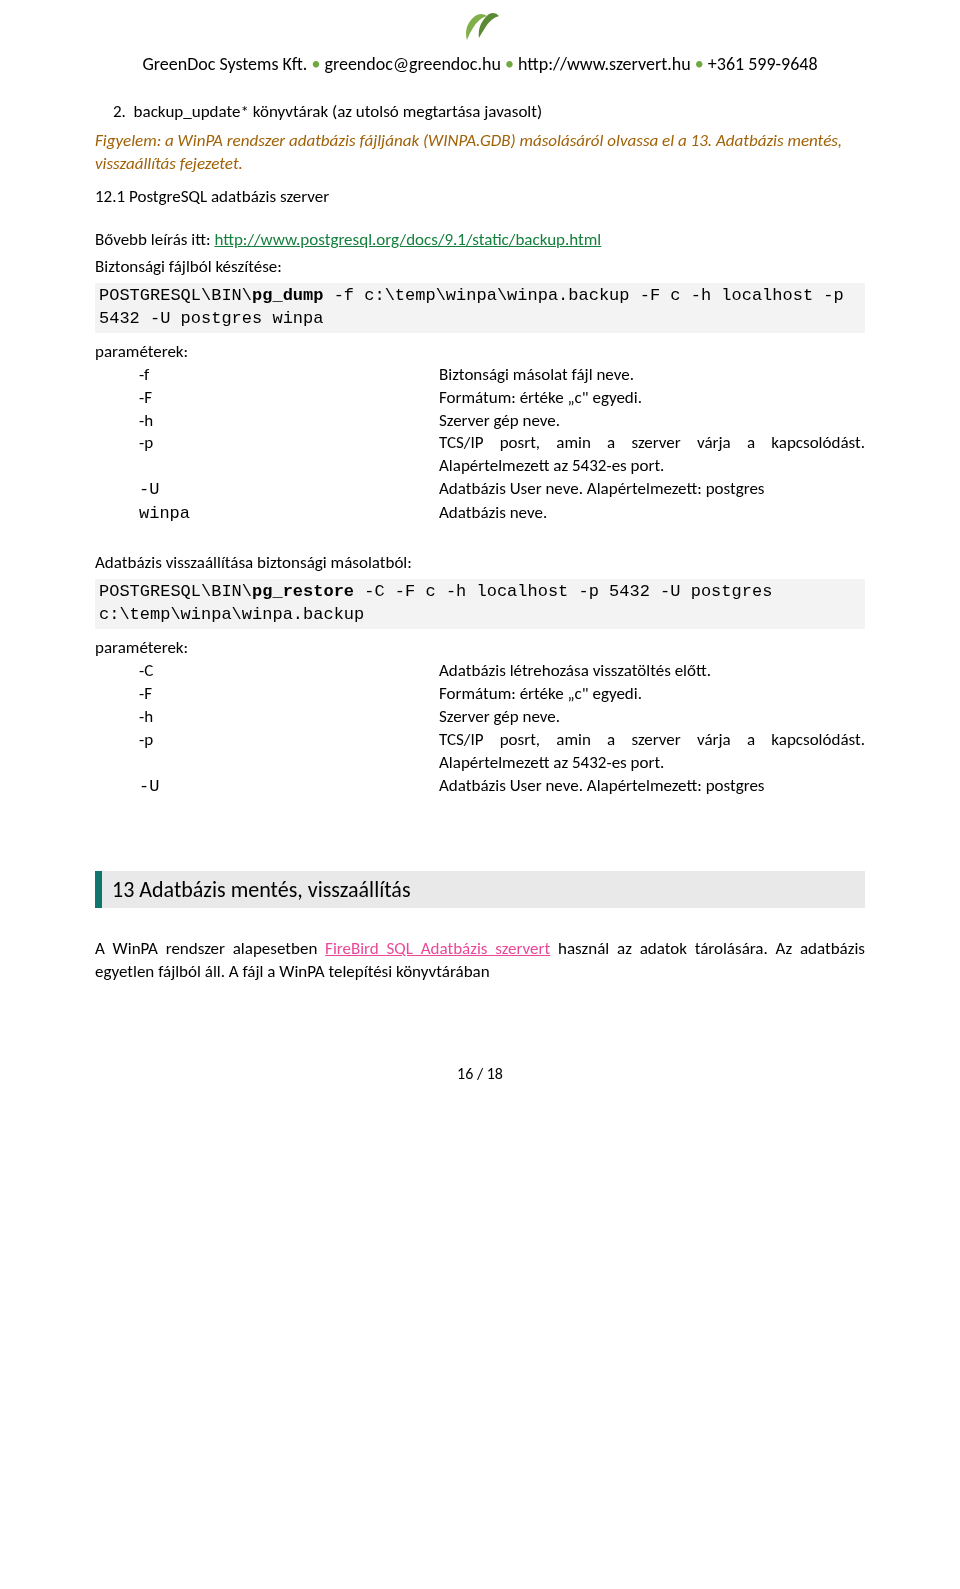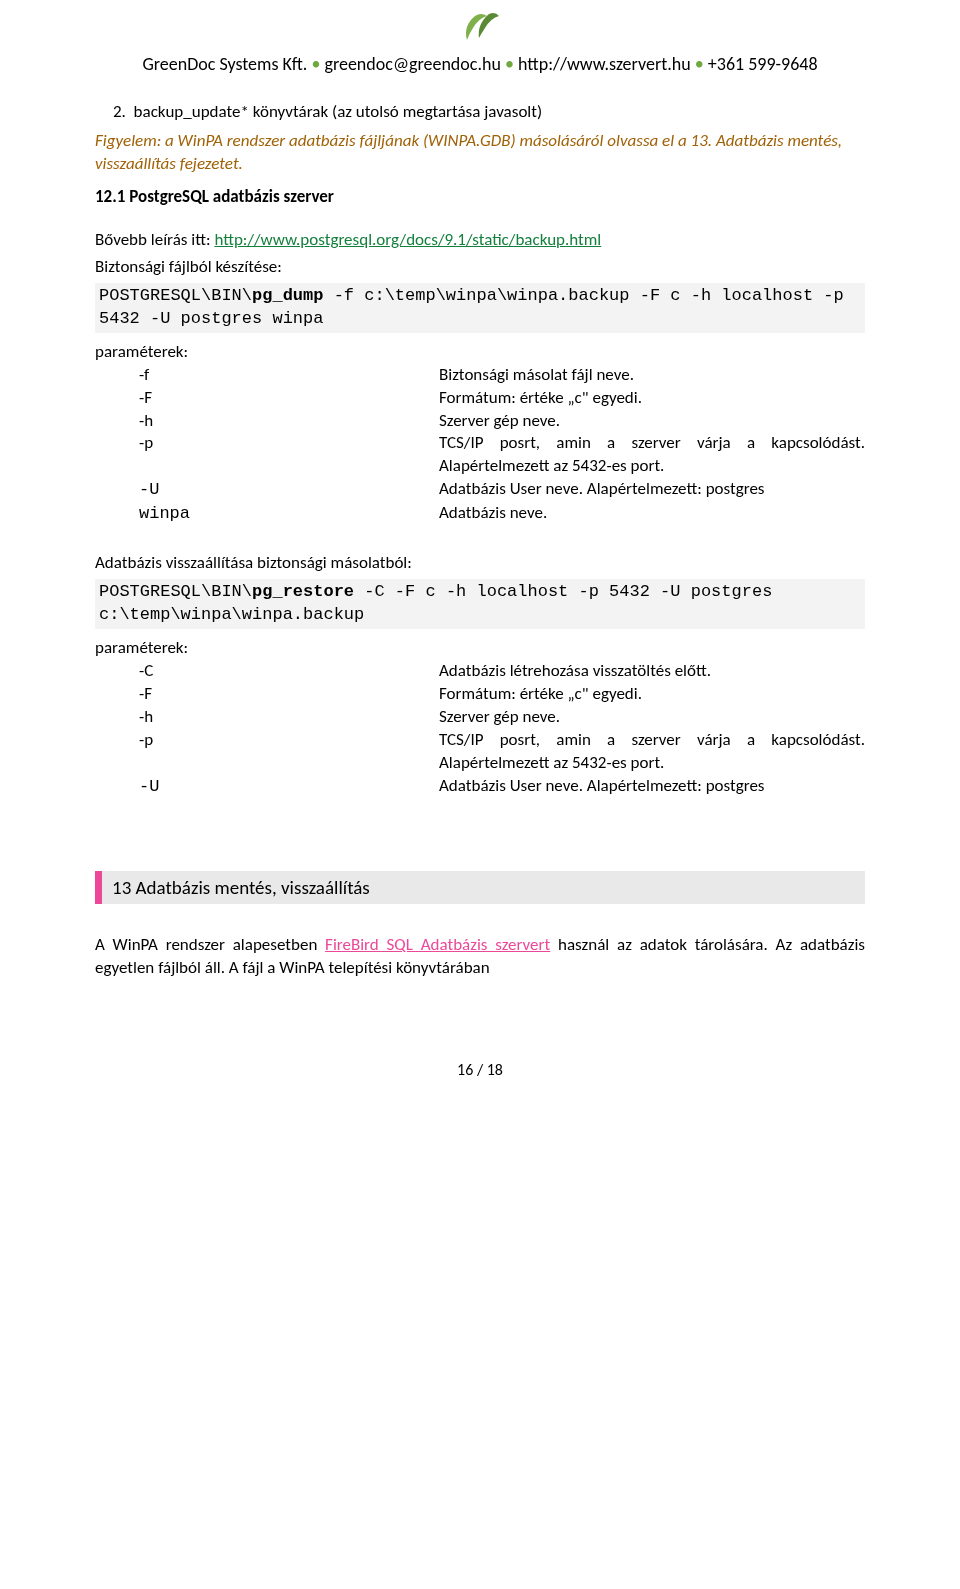--- a/index.html
+++ b/index.html
@@ -32,21 +32,21 @@
     margin-bottom: 8px;
   }
   .notice {
     color: #a16207;
     font-style: italic;
     font-weight: normal;
     margin-bottom: 10px;
     line-height: 1.35;
   }
   .subheading {
-    font-weight: bold;
+    font-weight: normal;
     margin-bottom: 22px;
   }
   .body-text {
     line-height: 1.35;
     margin-bottom: 4px;
   }
   .link { color: #15803d; text-decoration: underline; }
   .code-block {
     font-family: "Courier New", monospace;
     font-size: 17px;
@@ -76,23 +76,23 @@
     flex: 1;
     text-align: justify;
   }
   .restore-text {
     margin-top: 26px;
     margin-bottom: 4px;
   }
   .gap { height: 72px; }
   .section-bar {
     background: #e9e9e9;
-    border-left: 7px solid #ec4899;
+    border-left: 7px solid #0f766e;
     padding: 5px 10px;
-    font-size: 19px;
+    font-size: 22px;
     margin-bottom: 30px;
   }
   .paragraph {
     text-align: justify;
     line-height: 1.35;
   }
   .paragraph .link-red { color: #ec4899; text-decoration: underline; }
   .footer {
     text-align: center;
     margin-top: 80px;

